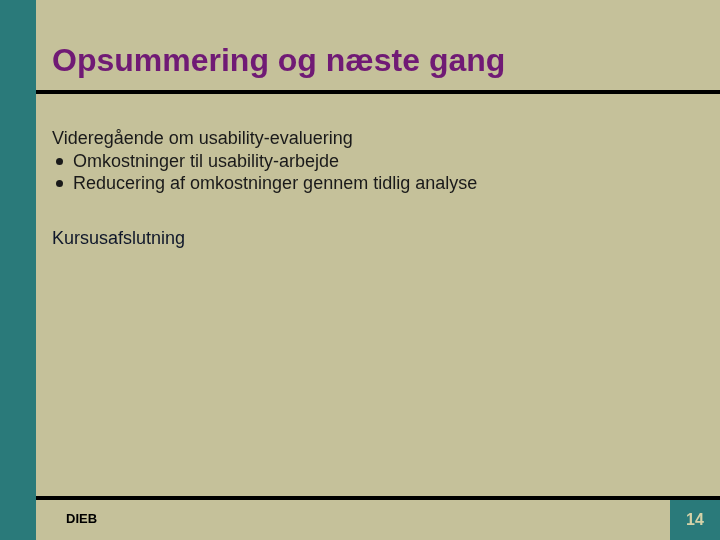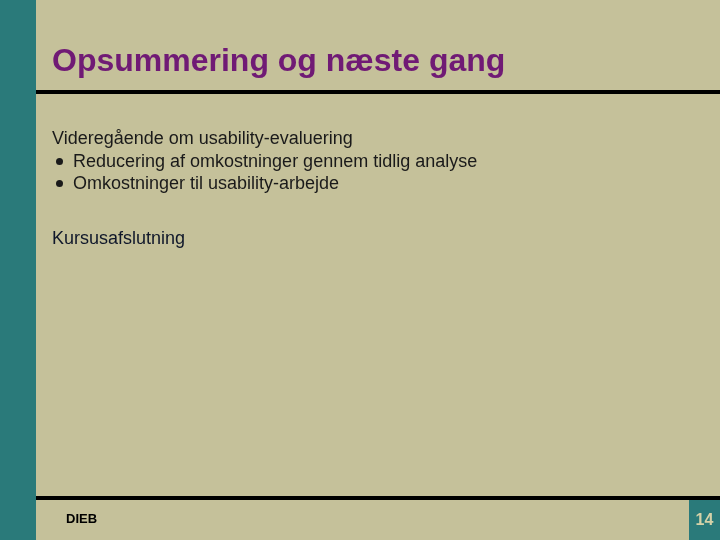--- a/index.html
+++ b/index.html
@@ -79,21 +79,21 @@
     left: 66px;
     bottom: 14px;
     font-size: 13px;
     font-weight: bold;
     color: #000000;
   }
   .page-box {
     position: absolute;
     right: 0;
     bottom: 0;
-    width: 31px;
+    width: 50px;
     height: 40px;
     background: #2a7a7a;
     display: flex;
     align-items: center;
     justify-content: center;
   }
   .page-num {
     font-size: 16px;
     font-weight: bold;
     color: #d6d2a8;
@@ -104,25 +104,25 @@
 
 <div class="sidebar"></div>
 
 <h1 class="title">Opsummering og næste gang</h1>
 <div class="title-underline"></div>
 
 <div class="content">
   <div class="subhead">Videregående om usability-evaluering</div>
   <div class="bullet-row">
     <span class="bullet"></span>
-    <span class="bullet-text">Reducering af omkostninger gennem tidlig analyse</span>
+    <span class="bullet-text">Omkostninger til usability-arbejde</span>
   </div>
   <div class="bullet-row">
     <span class="bullet"></span>
-    <span class="bullet-text">Omkostninger til usability-arbejde</span>
+    <span class="bullet-text">Reducering af omkostninger gennem tidlig analyse</span>
   </div>
   <div class="section2">Kursusafslutning</div>
 </div>
 
 <div class="footer-line"></div>
 <div class="footer-left">DIEB</div>
 <div class="page-box">
   <span class="page-num">14</span>
 </div>
 

